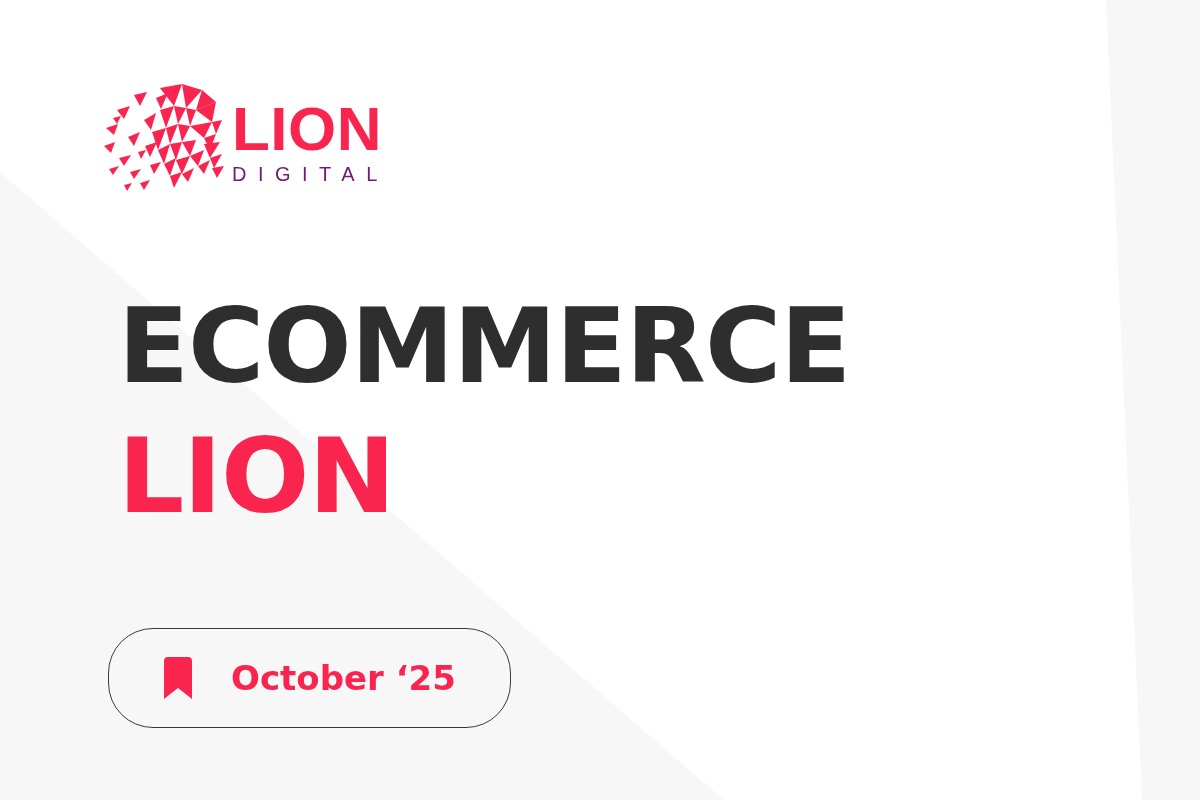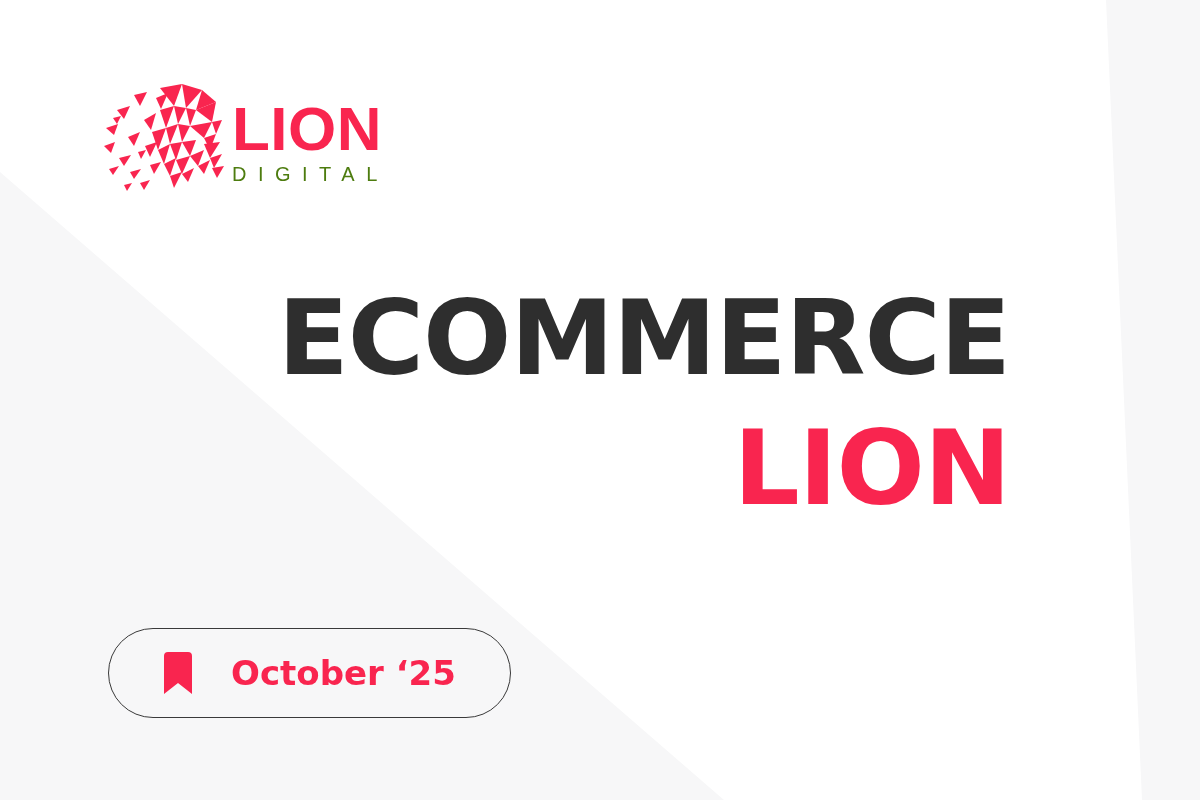--- a/index.html
+++ b/index.html
@@ -60,57 +60,56 @@
     line-height: 0.92;
     letter-spacing: 0.5px;
     color: #f9254f;
     font-family: "Liberation Sans", sans-serif;
   }
   .logo-word-sub {
     margin-top: 7px;
     font-size: 20px;
     font-weight: 400;
     letter-spacing: 11.5px;
-    color: #4d7c0f;
+    color: #701a75;
     line-height: 1;
     font-family: "Liberation Sans", sans-serif;
     text-align: right;
   }
 
   
   .headline {
     position: absolute;
     left: 110px;
     top: 286px;
     width: 900px;
   }
   .headline-line {
     font-family: "DejaVu Sans", sans-serif;
     font-weight: 700;
     font-size: 104px;
     line-height: 1.0;
     letter-spacing: -1px;
-    margin: 0;
+    margin: 8px;
     white-space: nowrap;
-    text-align: right;
   }
   .headline-line-1 {
     color: #2e2e2e;
   }
   .headline-line-2 {
     color: #f9254f;
     margin-top: 26px;
   }
 
   
   .date-pill {
     position: absolute;
     left: 108px;
     top: 628px;
-    height: 90px;
+    height: 100px;
     box-sizing: border-box;
     display: inline-flex;
     align-items: center;
     padding: 0 54px 0 52px;
     border: 1.5px solid #3a3a3a;
     border-radius: 45px;
     background: transparent;
   }
   .pill-icon {
     width: 34px;

